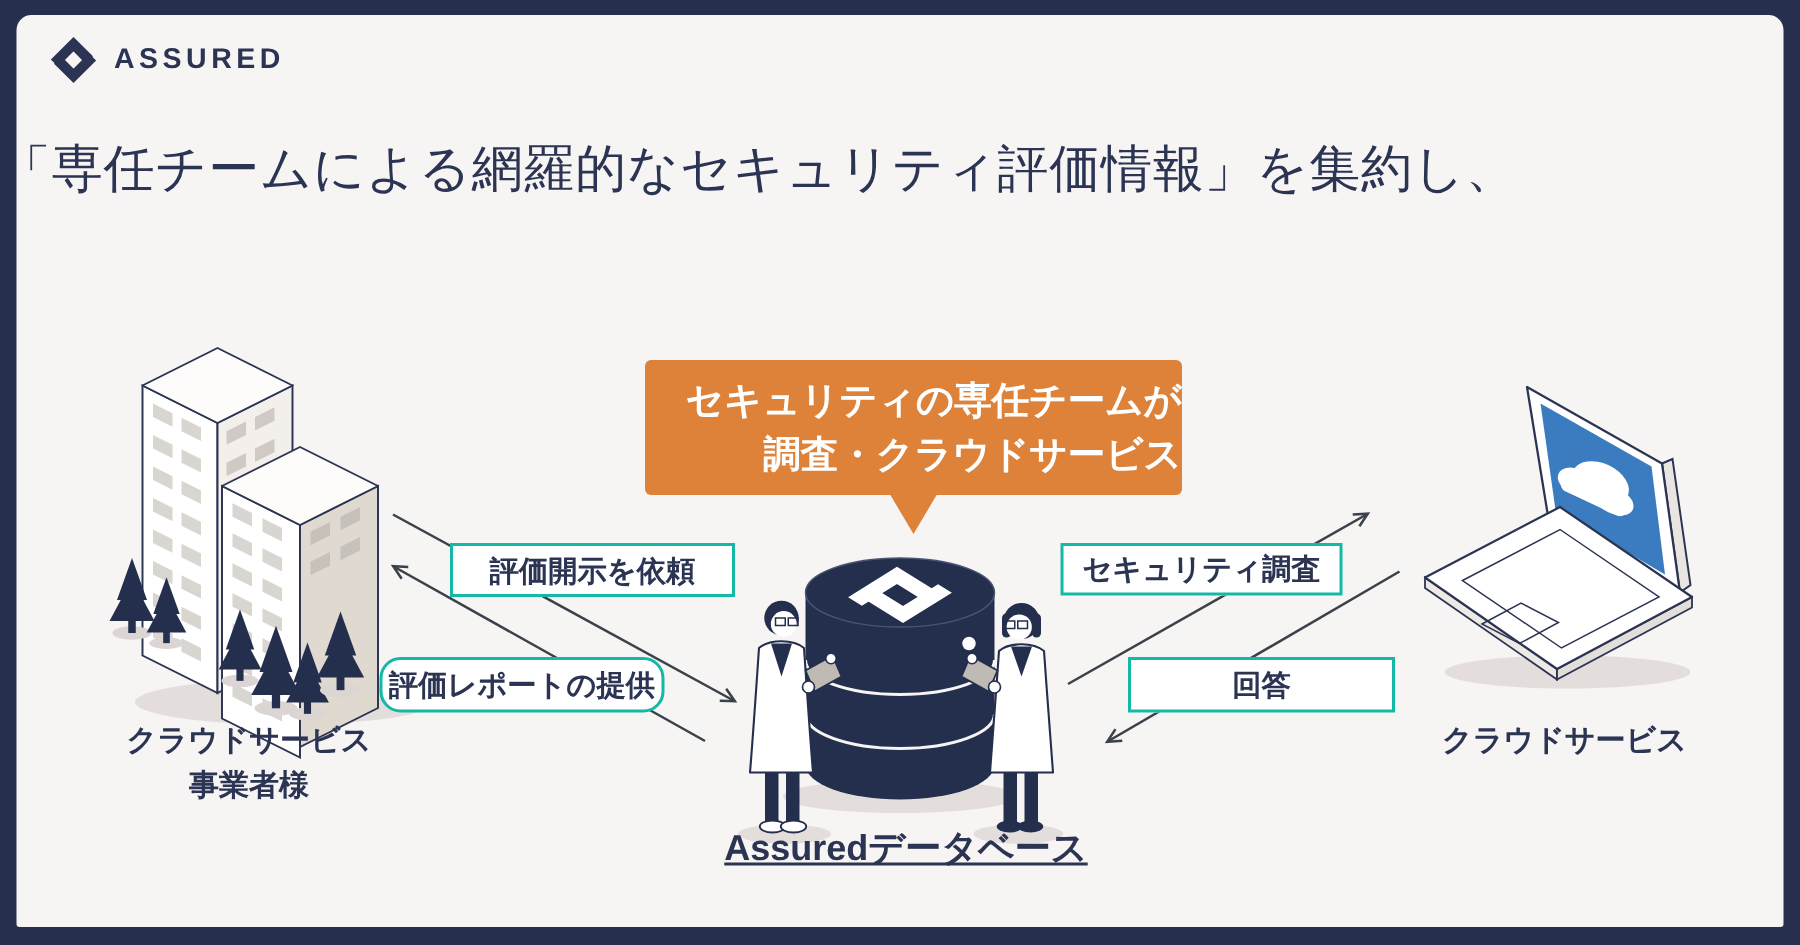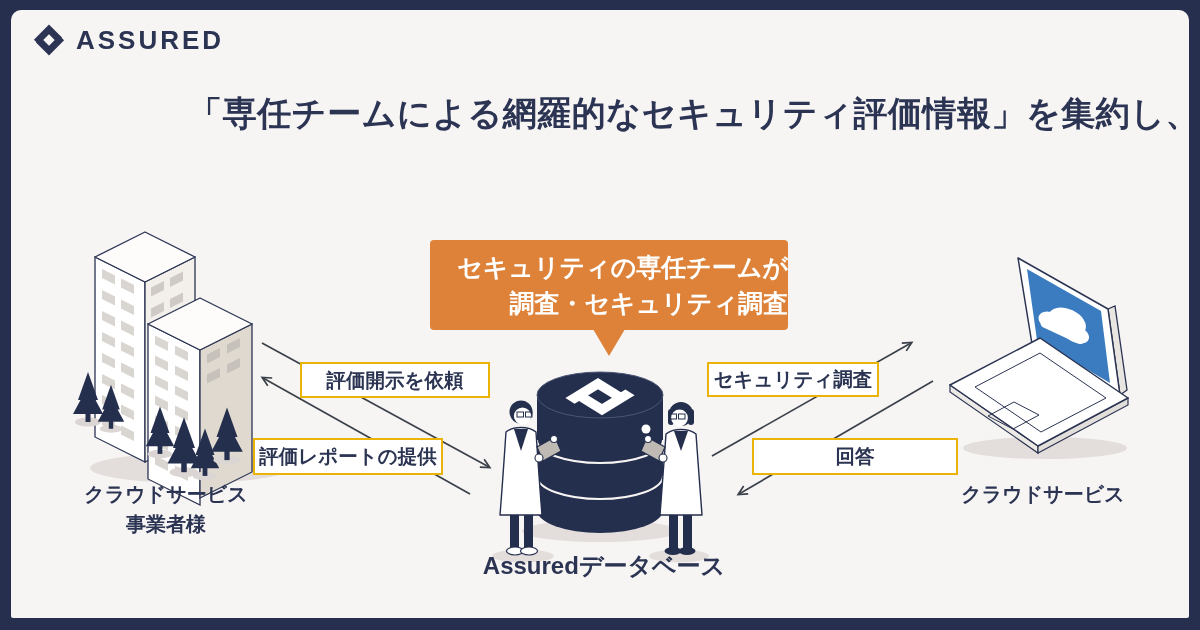--- a/index.html
+++ b/index.html
@@ -13,53 +13,53 @@
     font-family:"Liberation Sans","DejaVu Sans",sans-serif;
     color:var(--ink);
   }
   .canvas{
     position:absolute;left:11px;top:10px;right:11px;bottom:12px;
     background:var(--paper);border-radius:10px 10px 2px 2px;z-index:0;
   }
   .scene{position:absolute;left:0;top:0;width:1200px;height:630px;z-index:1;}
   .logo{position:absolute;left:30px;top:20px;height:40px;display:flex;align-items:center;gap:8px;z-index:2;}
   .logo-mark{width:38px;height:38px;display:block;}
-  .logo-text{font-size:26px;font-weight:700;letter-spacing:3px;color:var(--ink);}
+  .logo-text{font-size:19px;font-weight:700;letter-spacing:3px;color:var(--ink);}
   .title{
-    position:absolute;left:0;right:0;top:84px;text-align:right;z-index:2;
+    position:absolute;left:0;right:0;top:84px;text-align:left;z-index:2;
     font-family:"Liberation Serif","DejaVu Serif",serif;
-    font-weight:700;font-size:34px;line-height:60px;color:var(--ink);letter-spacing:0.5px;
+    font-weight:400;font-size:34px;line-height:60px;color:var(--ink);letter-spacing:0.5px;
   }
   .callout{
     position:absolute;left:430px;top:240px;width:358px;height:90px;z-index:2;
     background:var(--accent);border-radius:4px;color:#fff;
     font-size:25px;font-weight:700;line-height:36px;
     padding:9px 0 0 25px;box-sizing:border-box;text-align:right;
   }
   .callout::after{
     content:"";position:absolute;left:50%;top:100%;margin-left:-16px;margin-top:-1px;
     border-left:16px solid transparent;border-right:16px solid transparent;
     border-top:27px solid var(--accent);
   }
   .flow-box{
-    position:absolute;z-index:2;background:#fff;border:2px solid #eab308;
+    position:absolute;z-index:2;background:#fff;border:2px solid #14b8a6;
     display:flex;align-items:center;justify-content:center;box-sizing:border-box;
     font-size:19.5px;font-weight:700;color:var(--ink);white-space:nowrap;
   }
   #fb1{left:300px;top:362px;width:190px;height:36px;}
-  #fb2{left:253px;top:438px;width:190px;height:37px;}
-  #fb3{left:707px;top:362px;width:172px;height:35px;}
-  #fb4{left:752px;top:438px;width:206px;height:37px;}
+  #fb2{left:253px;top:438px;width:190px;height:37px;border-radius:14px;}
+  #fb3{left:707px;top:362px;width:188px;height:35px;}
+  #fb4{left:752px;top:438px;width:178px;height:37px;}
   .caption{
     position:absolute;z-index:2;text-align:center;font-weight:700;
     font-size:20px;line-height:30px;color:var(--ink);
   }
   #cap-client{left:46px;top:479px;width:240px;}
   #cap-provider{left:920px;top:479px;width:246px;}
-  #cap-db{left:444px;top:551px;width:320px;font-size:24px;}
+  #cap-db{left:444px;top:551px;width:320px;font-size:24px;text-decoration:underline;}
 </style>
 </head>
 <body>
 
 <div class="canvas"></div>
 
 <svg class="scene" viewBox="0 0 1200 630" aria-hidden="true">
   <defs>
     <marker id="ah" markerUnits="userSpaceOnUse" markerWidth="14" markerHeight="14" refX="10" refY="6.5" orient="auto">
       <path d="M2,2 L11,6.5 L2,11" fill="none" stroke="#3A4149" stroke-width="1.7"></path>
@@ -273,21 +273,21 @@
   </svg>
   <span class="logo-text">ASSURED</span>
 </header>
 
 <div class="title">
   <div>「専任チームによる網羅的なセキュリティ評価情報」を集約し、</div>
 </div>
 
 <div class="callout">
   <div>セキュリティの専任チームが</div>
-  <div>調査・セキュリティ調査</div>
+  <div>調査・クラウドサービス</div>
 </div>
 
 <div class="flow-box" id="fb1">評価開示を依頼</div>
 <div class="flow-box" id="fb2">評価レポートの提供</div>
 <div class="flow-box" id="fb3">セキュリティ調査</div>
 <div class="flow-box" id="fb4">回答</div>
 
 <div class="caption" id="cap-client">
   <div>クラウドサービス</div>
   <div>事業者様</div>

